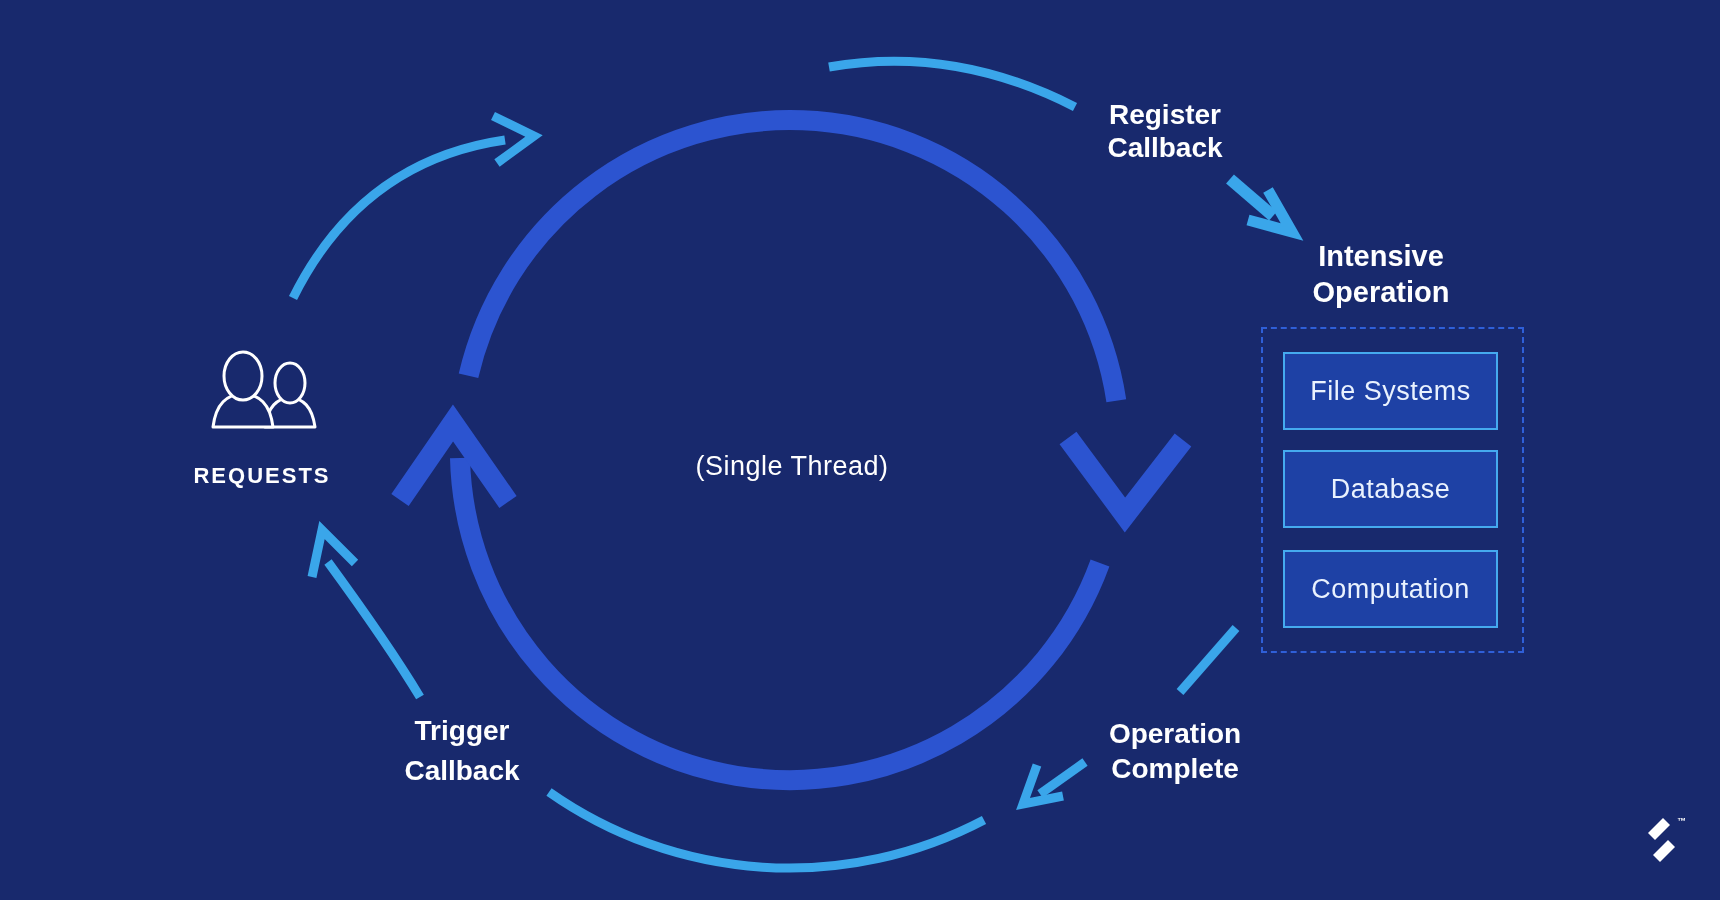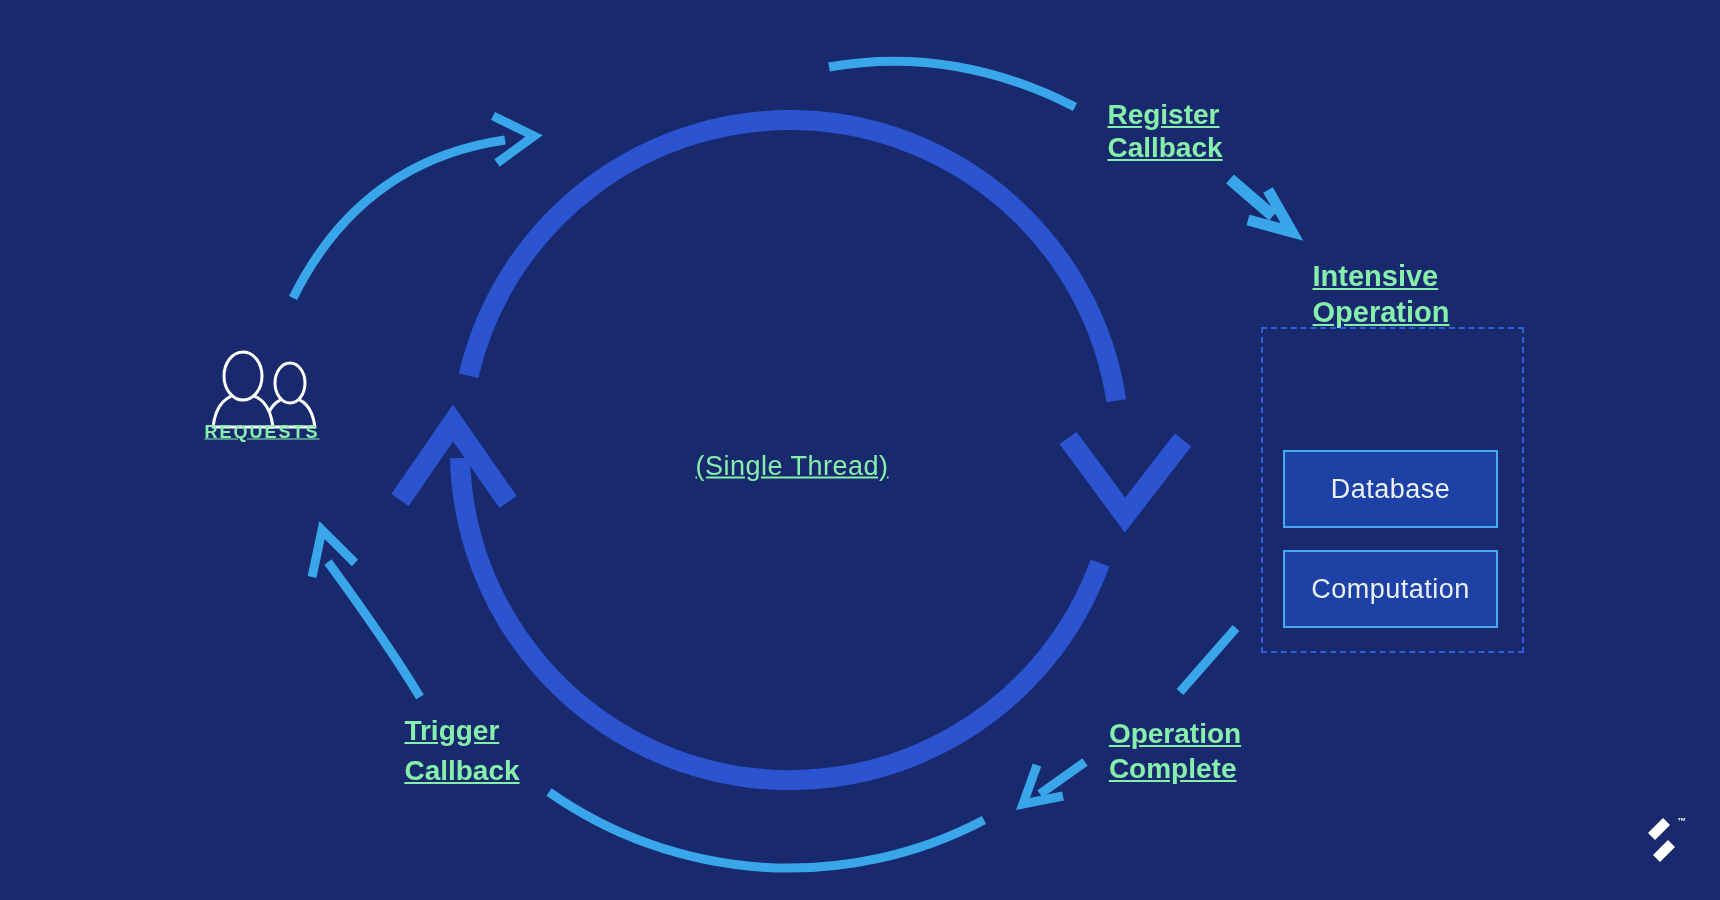--- a/index.html
+++ b/index.html
@@ -8,28 +8,27 @@
     width:1720px;height:900px;
     background:#18296D;
     overflow:hidden;
     font-family:"Liberation Sans", sans-serif;
     color:#FFFFFF;
   }
   .canvas svg{position:absolute;left:0;top:0;}
   .lbl{
     position:absolute;
     transform:translate(-50%,-50%);
-    text-align:left;
+    text-align:center;
     white-space:pre-line;
-    color:#86efac;
-    text-decoration:underline;
+    color:#ffffff;
   }
-  .lbl-requests{left:262px;top:432px;font-size:18px;font-weight:700;letter-spacing:2px;}
+  .lbl-requests{left:262px;top:476px;font-size:22px;font-weight:700;letter-spacing:2px;}
   .lbl-register{left:1165px;top:131px;font-size:28px;font-weight:600;line-height:33px;}
-  .lbl-intensive{left:1381px;top:274px;font-size:29px;font-weight:600;line-height:36px;margin-top:20px;}
+  .lbl-intensive{left:1381px;top:274px;font-size:29px;font-weight:600;line-height:36px;}
   .lbl-opcomplete{left:1175px;top:751px;font-size:28px;font-weight:600;line-height:35px;}
   .lbl-trigger{left:462px;top:751px;font-size:28px;font-weight:600;line-height:40px;}
   .lbl-title{left:790px;top:430px;font-size:40px;font-weight:700;letter-spacing:6px;white-space:nowrap;}
   .lbl-subtitle{left:792px;top:466px;font-size:27px;font-weight:400;letter-spacing:0.5px;white-space:nowrap;}
   .panel{
     position:absolute;
     left:1261px;top:327px;
     width:263px;height:326px;
     border:2px dashed #2F5FD8;
     box-sizing:border-box;
@@ -105,19 +104,20 @@
   <div class="lbl lbl-intensive">Intensive
 Operation</div>
 
   <div class="lbl lbl-opcomplete">Operation
 Complete</div>
 
   <div class="lbl lbl-trigger">Trigger
 Callback</div>
 
   <div class="panel">
+    <div class="op-box op-box-1">File Systems</div>
     <div class="op-box op-box-3">Computation</div>
     <div class="op-box op-box-2">Database</div>
   </div>
 
   <div class="tm">™</div>
 
 </div>
 
 </body></html>

